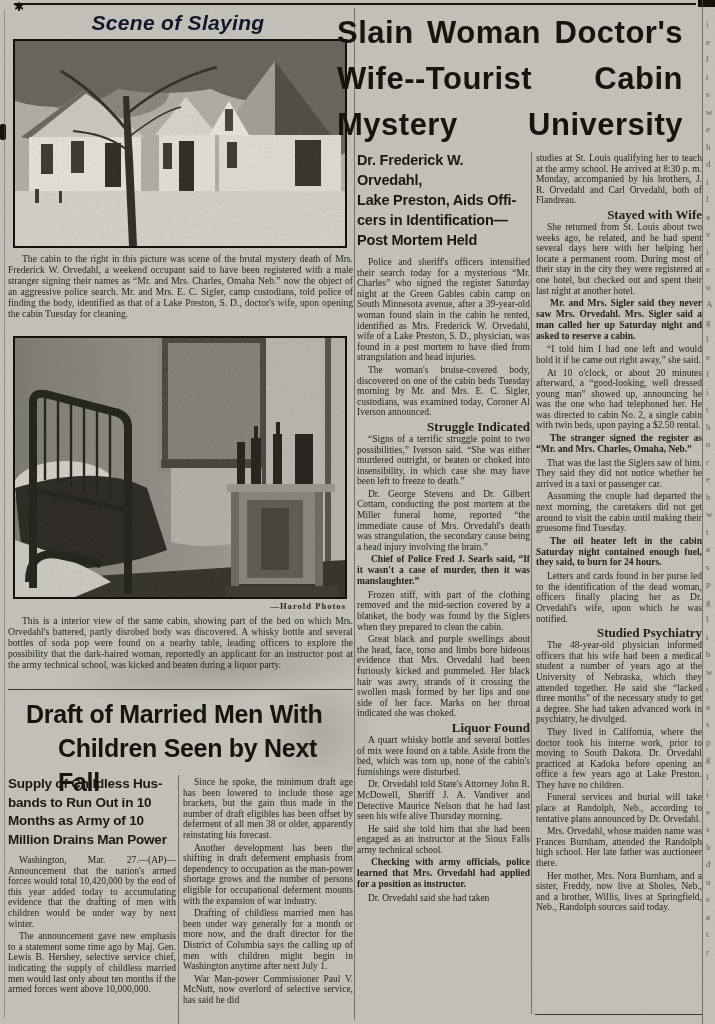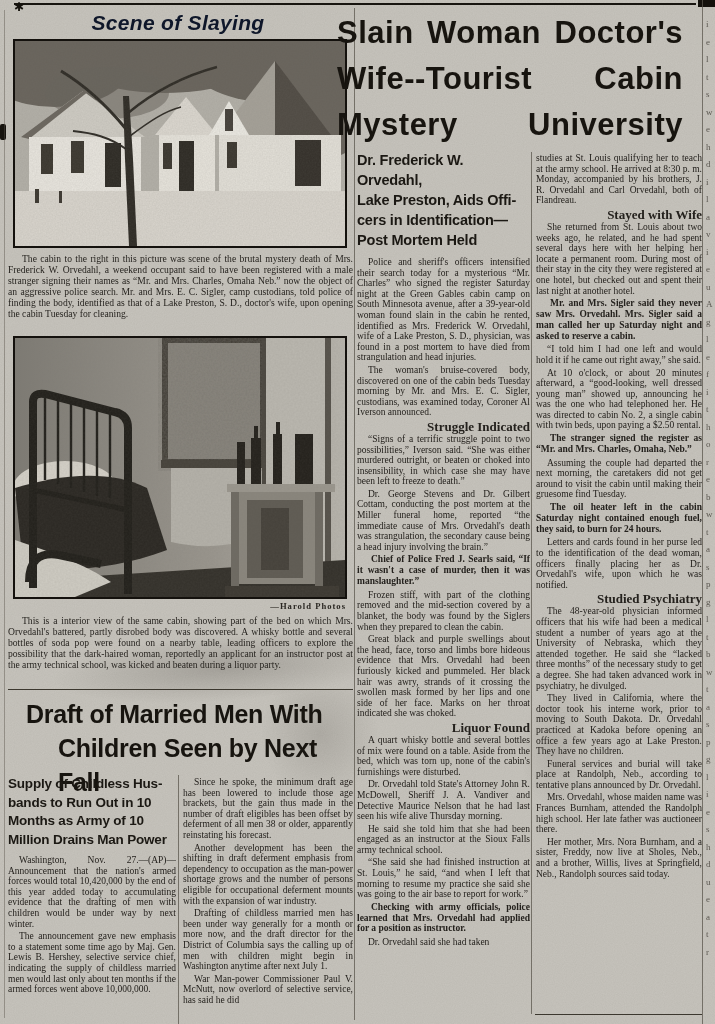--- a/index.html
+++ b/index.html
@@ -220,21 +220,21 @@
   <div id="draft-headline" class="abs layer">
     <div class="dhl l1">Draft of Married Men With</div>
     <div class="dhl l2">Children Seen by Next Fall</div>
   </div>
 
   <div id="colA" class="col layer">
     <div id="draft-deck">Supply of Childless Hus-
 bands to Run Out in 10
 Months as Army of 10
 Million Drains Man Power</div>
-    <p class="p">Washington, Nov. 27.—(AP)—Announcement that the nation's armed forces would total 10,420,000 by the end of this year added today to accumulating evidence that the drafting of men with children would be under way by next winter.</p>
+    <p class="p">Washington, Mar. 27.—(AP)—Announcement that the nation's armed forces would total 10,420,000 by the end of this year added today to accumulating evidence that the drafting of men with children would be under way by next winter.</p>
     <p class="p">The announcement gave new emphasis to a statement some time ago by Maj. Gen. Lewis B. Hershey, selective service chief, indicating the supply of childless married men would last only about ten months if the armed forces went above 10,000,000.</p>
   </div>
 
   <div id="colB" class="col layer">
     <p class="p">Since he spoke, the minimum draft age has been lowered to include those age brackets, but the gain thus made in the number of draft eligibles has been offset by deferment of all men 38 or older, apparently reinstating his forecast.</p>
     <p class="p">Another development has been the shifting in draft deferment emphasis from dependency to occupation as the man-power shortage grows and the number of persons eligible for occupational deferment mounts with the expansion of war industry.</p>
     <p class="p">Drafting of childless married men has been under way generally for a month or more now, and the draft director for the District of Columbia says the calling up of men with children might begin in Washington anytime after next July 1.</p>
     <p class="p">War Man-power Commissioner Paul V. McNutt, now overlord of selective service, has said he did</p>
   </div>
 
@@ -254,33 +254,33 @@
     <p class="sh">Struggle Indicated</p>
     <p class="p">“Signs of a terrific struggle point to two possibilities,” Iverson said. “She was either murdered outright, or beaten or choked into insensibility, in which case she may have been left to freeze to death.”</p>
     <p class="p">Dr. George Stevens and Dr. Gilbert Cottam, conducting the post mortem at the Miller funeral home, reported “the immediate cause of Mrs. Orvedahl's death was strangulation, the secondary cause being a head injury involving the brain.”</p>
     <p class="bp">Chief of Police Fred J. Searls said, “If it wasn't a case of murder, then it was manslaughter.”</p>
     <p class="p">Frozen stiff, with part of the clothing removed and the mid-section covered by a blanket, the body was found by the Siglers when they prepared to clean the cabin.</p>
     <p class="p">Great black and purple swellings about the head, face, torso and limbs bore hideous evidence that Mrs. Orvedahl had been furiously kicked and pummeled. Her black hair was awry, strands of it crossing the swollen mask formed by her lips and one side of her face. Marks on her throat indicated she was choked.</p>
     <p class="sh">Liquor Found</p>
     <p class="p">A quart whisky bottle and several bottles of mix were found on a table. Aside from the bed, which was torn up, none of the cabin's furnishings were disturbed.</p>
     <p class="p">Dr. Orvedahl told State's Attorney John R. McDowell, Sheriff J. A. Vandiver and Detective Maurice Nelson that he had last seen his wife alive Thursday morning.</p>
     <p class="p">He said she told him that she had been engaged as an instructor at the Sioux Falls army technical school.</p>
-    <p class="p">“She said she had finished instruction at St. Louis,” he said, “and when I left that morning to resume my practice she said she was going to the air base to report for work.”</p>
     <p class="bp">Checking with army officials, police learned that Mrs. Orvedahl had applied for a position as instructor.</p>
     <p class="p">Dr. Orvedahl said she had taken</p>
   </div>
 
   <div id="colD" class="col layer">
     <p class="p noindent">studies at St. Louis qualifying her to teach at the army school. He arrived at 8:30 p. m. Monday, accompanied by his brothers, J. R. Orvedahl and Carl Orvedahl, both of Flandreau.</p>
     <p class="sh">Stayed with Wife</p>
     <p class="p">She returned from St. Louis about two weeks ago, he related, and he had spent several days here with her helping her locate a permanent room. During most of their stay in the city they were registered at one hotel, but checked out and spent their last night at another hotel.</p>
     <p class="bp">Mr. and Mrs. Sigler said they never saw Mrs. Orvedahl. Mrs. Sigler said a man called her up Saturday night and asked to reserve a cabin.</p>
     <p class="p">“I told him I had one left and would hold it if he came out right away,” she said.</p>
     <p class="p">At 10 o'clock, or about 20 minutes afterward, a “good-looking, well dressed young man” showed up, announcing he was the one who had telephoned her. He was directed to cabin No. 2, a single cabin with twin beds, upon paying a $2.50 rental.</p>
     <p class="bp">The stranger signed the register as “Mr. and Mrs. Charles, Omaha, Neb.”</p>
+    <p class="p">That was the last the Siglers saw of him. They said they did not notice whether he arrived in a taxi or passenger car.</p>
     <p class="p">Assuming the couple had departed the next morning, the caretakers did not get around to visit the cabin until making their gruesome find Tuesday.</p>
     <p class="bp">The oil heater left in the cabin Saturday night contained enough fuel, they said, to burn for 24 hours.</p>
     <p class="p">Letters and cards found in her purse led to the identification of the dead woman, officers finally placing her as Dr. Orvedahl's wife, upon which he was notified.</p>
     <p class="sh">Studied Psychiatry</p>
     <p class="p">The 48-year-old physician informed officers that his wife had been a medical student a number of years ago at the University of Nebraska, which they attended together. He said she “lacked three months” of the necessary study to get a degree. She had taken advanced work in psychiatry, he divulged.</p>
     <p class="p">They lived in California, where the doctor took his interne work, prior to moving to South Dakota. Dr. Orvedahl practiced at Kadoka before opening an office a few years ago at Lake Preston. They have no children.</p>
     <p class="p">Funeral services and burial will take place at Randolph, Neb., according to tentative plans announced by Dr. Orvedahl.</p>
     <p class="p">Mrs. Orvedahl, whose maiden name was Frances Burnham, attended the Randolph high school. Her late father was auctioneer there.</p>
     <p class="p">Her mother, Mrs. Nora Burnham, and a sister, Freddy, now live at Sholes, Neb., and a brother, Willis, lives at Springfield, Neb., Randolph sources said today.</p>
   </div>

